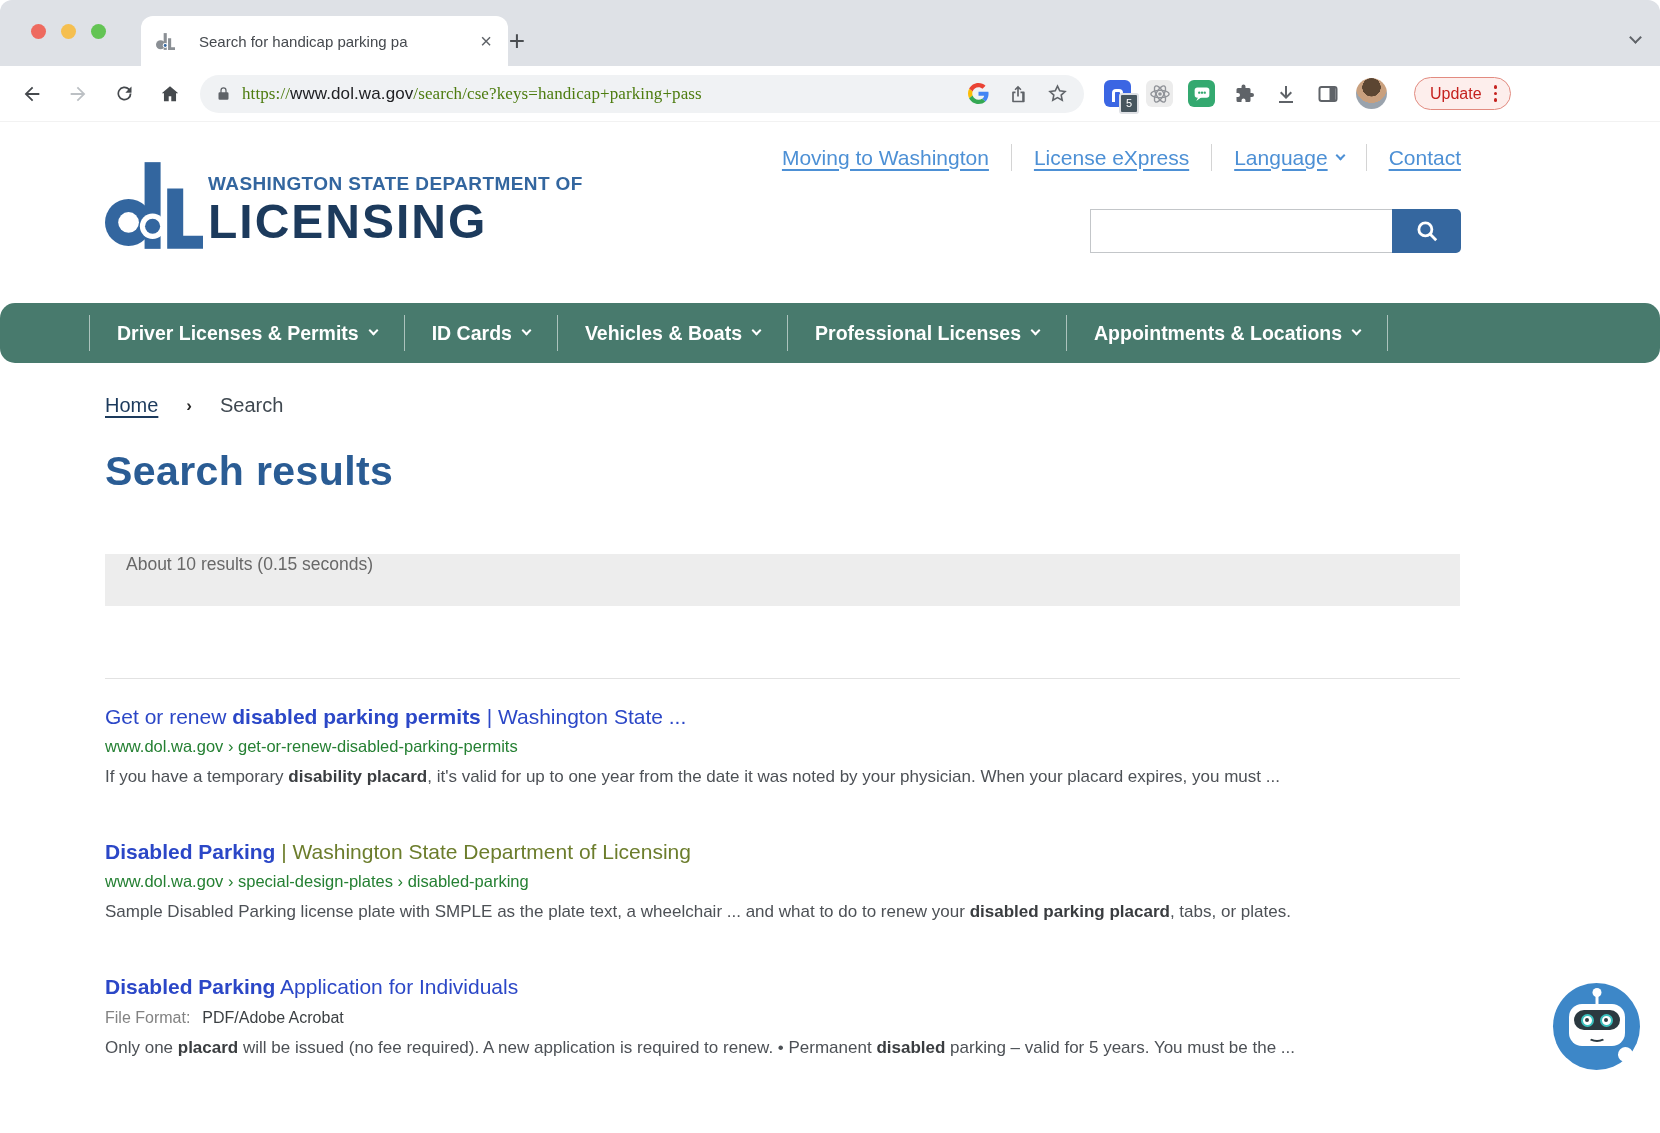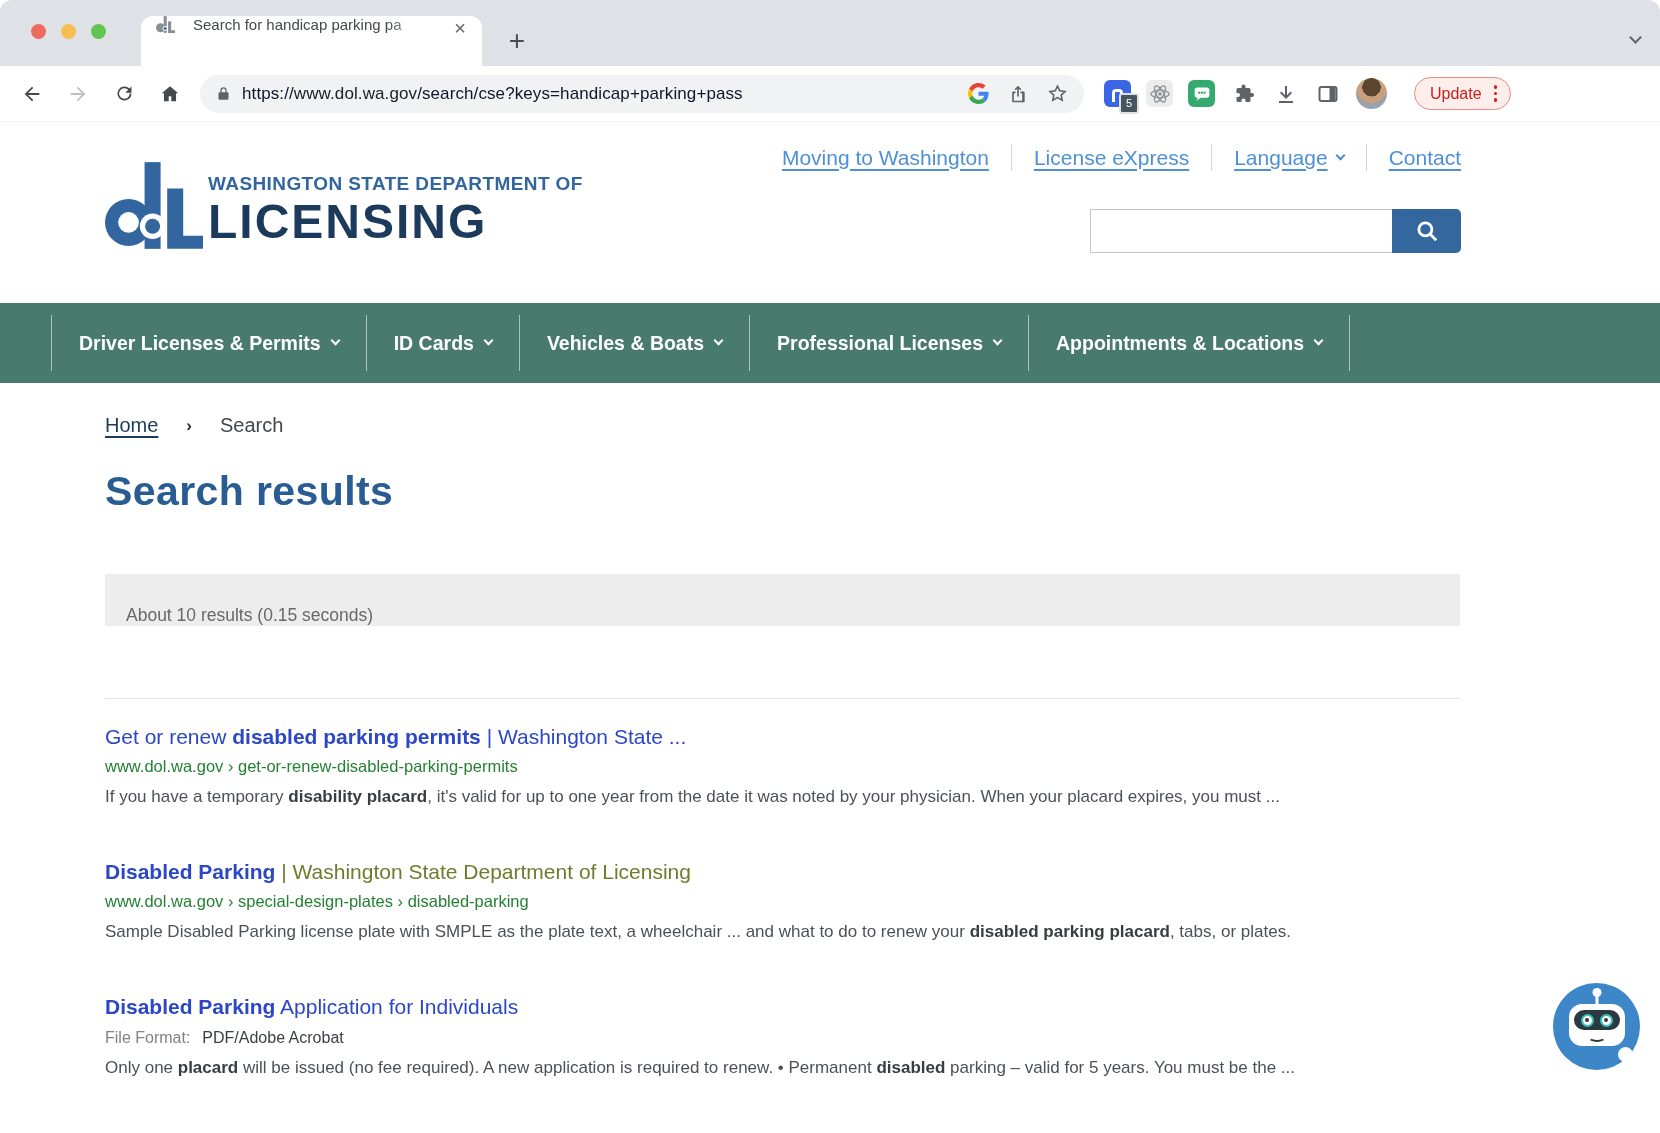--- a/index.html
+++ b/index.html
@@ -5,34 +5,34 @@
   * { box-sizing: border-box; }
   html,body { margin:0; padding:0; background:#fff; }
   body { width:1660px; height:1133px; font-family:"Liberation Sans", sans-serif; }
   .window { width:1660px; height:1133px; border-radius:12px; overflow:hidden; position:relative; background:#fff; }
 
   
   .tabbar { height:66px; background:#dee1e6; position:relative; }
   .traffic { position:absolute; top:24px; left:31px; display:flex; gap:15px; }
   .light { width:15px; height:15px; border-radius:50%; }
   .light.red { background:#ee6a5f; } .light.yellow { background:#f5bf50; } .light.green { background:#63c454; }
-  .tab { position:absolute; left:141px; top:16px; width:341px; height:50px; background:#fff; border-radius:12px 12px 0 0; display:flex; align-items:flex-start; gap:18px; padding:0 10px 0 15px; }
+  .tab { position:absolute; left:141px; top:16px; width:367px; height:50px; background:#fff; border-radius:12px 12px 0 0; display:flex; align-items:center; gap:24px; padding:0 10px 0 15px; }
   .tab-title { flex:1; font-size:15px; color:#45494e; white-space:nowrap; overflow:hidden;
     -webkit-mask-image:linear-gradient(90deg,#000 82%,transparent); mask-image:linear-gradient(90deg,#000 82%,transparent); }
   .tab-close { width:24px; height:24px; display:flex; align-items:center; justify-content:center; font-size:20px; color:#5f6368; border-radius:50%; }
   .newtab { position:absolute; left:498px; top:22px; width:38px; height:38px; display:flex; align-items:center; justify-content:center; font-size:28px; font-weight:400; color:#4a4d51; }
   .tabbar-chev { position:absolute; right:20px; top:28px; color:#5f6368; }
   .chev { width:9px; height:9px; border-right:2.5px solid currentColor; border-bottom:2.5px solid currentColor; display:inline-block; transform:rotate(45deg); margin-top:-5px; }
   .chev.sm { width:7px; height:7px; border-width:2px; }
 
   .toolbar { height:56px; background:#fff; display:flex; align-items:center; padding:0 10px; gap:2px; border-bottom:1px solid rgba(0,0,0,0.05); }
   .tb-btn { width:44px; height:44px; display:flex; align-items:center; justify-content:center; border-radius:50%; flex:0 0 auto; }
   .omnibox { width:884px; height:38px; background:#f0f2f4; border-radius:19px; display:flex; align-items:center; padding:0 16px; margin:0 6px; gap:11px; flex:0 0 auto; }
   .url { font-size:17px; flex:1; white-space:nowrap; overflow:hidden; letter-spacing:0.1px; }
-  .url .scheme, .url .path { color:#0f172a; }
+  .url .scheme, .url .path { color:#4d7c0f;font-family:Liberation Serif, serif; }
   .url .host { color:#202124; }
   .omni-icons { display:flex; gap:19px; align-items:center; }
   .ext-area { display:flex; align-items:center; gap:15px; margin-left:12px; }
   .ext-icon { width:27px; height:27px; position:relative; display:flex; align-items:center; justify-content:center; border-radius:6px; flex:0 0 auto; }
   .ext-blue { background:#3b66e3; }
   .ext-blue .u-shape { width:11px; height:13px; border:3px solid #fff; border-bottom:none; border-radius:4px 4px 0 0; margin-top:3px; }
   .badge { position:absolute; right:-8px; bottom:-7px; background:#47565e; color:#fff; font-size:11px; line-height:1; padding:3px 5px; border-radius:3px; border:2px solid #dfe1e5; }
   .ext-gray { background:#ececec; }
   .ext-green { background:#34a970; }
   .avatar { width:31px; height:31px; border-radius:50%; flex:0 0 auto;
@@ -50,34 +50,34 @@
   .top-links { position:absolute; top:22px; right:199px; display:flex; align-items:center; font-size:21px;text-align:right; }
   .top-link { color:#4d90d5; text-decoration:underline; text-underline-offset:4px; padding:0 22px; display:flex; align-items:center; gap:9px; cursor:pointer; }
   .top-link:first-child { padding-left:0; }
   .top-link:last-child { padding-right:0; }
   .tl-div { width:1px; height:27px; background:#d4d4d4; }
   .search-box { position:absolute; top:87px; right:199px; display:flex; }
   .search-input { width:302px; height:44px; border:1px solid #c3c6c9; border-right:none; font-size:18px; padding:0 12px; outline:none; border-radius:0; font-family:inherit; }
   .search-btn { width:69px; height:44px; background:#35679f; border:none; border-radius:0 5px 5px 0; display:flex; align-items:center; justify-content:center; cursor:pointer; }
 
   
-  .main-nav { height:80px; background:#487a6d; display:flex; align-items:stretch; padding-left:51px; }
+  .main-nav { height:60px; background:#487a6d; display:flex; align-items:stretch; padding-left:89px;border-radius:15px; }
   .nav-div { width:1px; background:rgba(255,255,255,0.55); margin:12px 0; flex:0 0 auto; }
   .nav-item { display:flex; align-items:center; gap:11px; padding:0 27px; color:#fff; font-weight:700; font-size:19.5px; background:none; border:none; font-family:inherit; cursor:pointer; white-space:nowrap; }
 
   
   .content { padding-left:105px; width:1460px; }
   .breadcrumb { margin-top:31px; display:flex; align-items:center; gap:28px; font-size:20px; }
   .bc-home { color:#1c3a5c; text-decoration:underline; text-underline-offset:4px; cursor:pointer; }
   .bc-sep { color:#2b2b2b; font-weight:700; font-size:17px; }
   .bc-current { color:#3f4850; }
   .page-title { margin:31px 0 2px; font-size:41px; font-weight:700; color:#2a5c94; letter-spacing:0.4px; }
 
   .results-area { width:1355px; margin-top:59px; }
-  .summary-bar { height:52px; background:#ededed; display:flex; align-items:flex-end; padding:0 21px; font-size:17.5px; color:#686868; }
+  .summary-bar { height:52px; background:#ededed; display:flex; align-items:flex-start; padding:0 21px; font-size:17.5px; color:#686868; }
   .results-divider { height:1px; background:#e2e2e2; margin-top:72px; }
   #results-list { margin-top:25px; }
   .result { margin-bottom:50px; }
   .result-title { font-size:21px; color:#2b47c7; line-height:1.25; display:block; text-decoration:none; font-weight:400; cursor:pointer; }
   .result-title .b { font-weight:700; }
   .result-title .olive { color:#6c7d2c; }
   .result-url { margin-top:7px; font-size:16.5px; color:#258033; }
   .result-fileformat { margin-top:9px; font-size:16px; }
   .ff-label { color:#828282; }
   .ff-value { color:#3c4043; margin-left:12px; }

